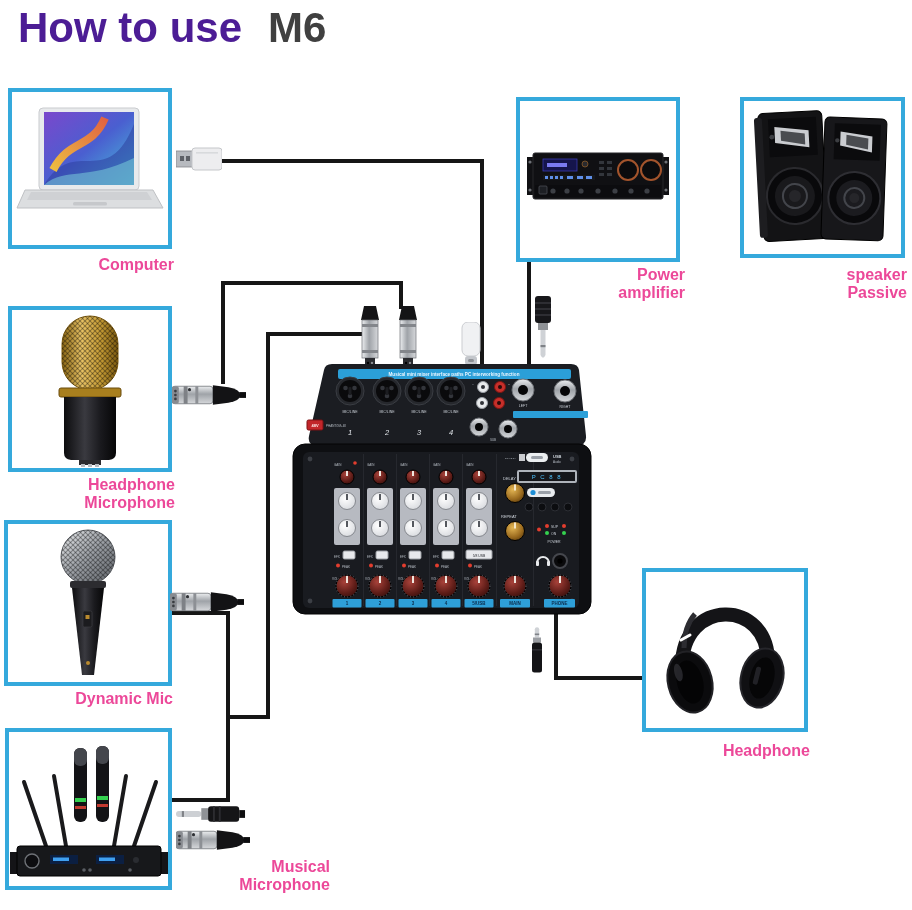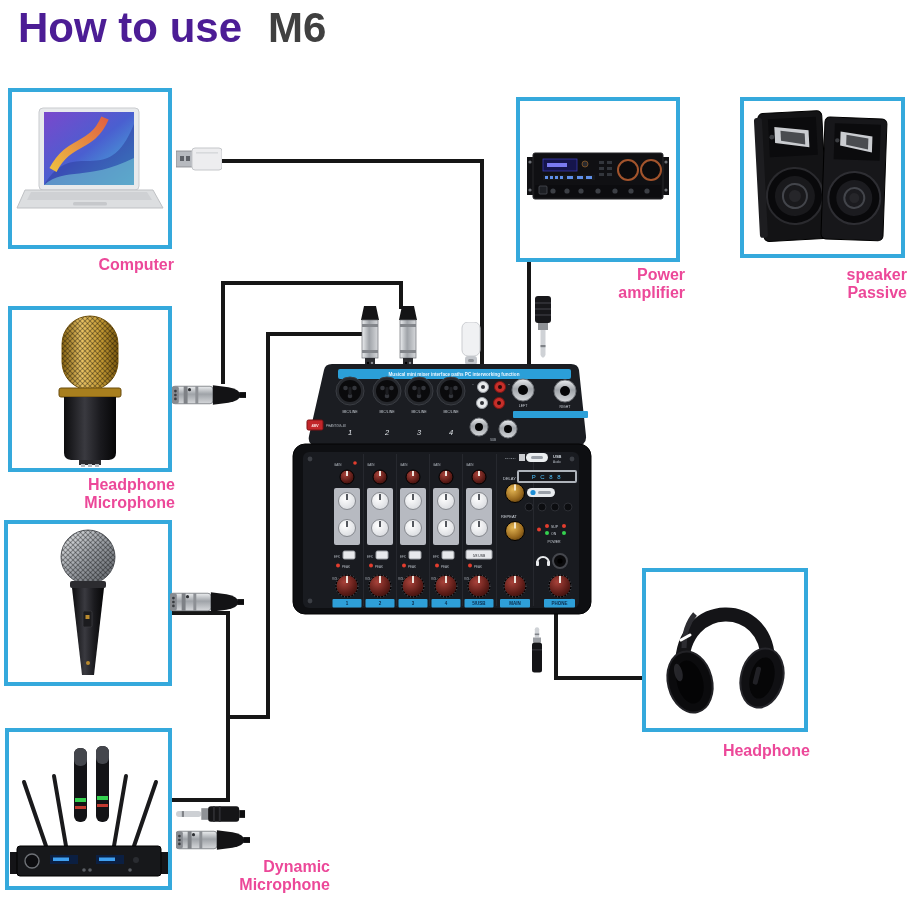--- a/index.html
+++ b/index.html
@@ -290,20 +290,23 @@
     <svg width="150" height="156" viewBox="0 0 150 156">
       <circle cx="75" cy="32" r="27" fill="url(#silverBall)" stroke="#595c61"></circle>
       <circle cx="75" cy="32" r="27" fill="url(#mesh)"></circle>
       <rect x="57" y="56" width="36" height="7" rx="2" fill="#2c2c30"></rect>
       <polygon points="59,63 91,63 81,150 69,150" fill="url(#blackBody)"></polygon>
       <rect x="70" y="86" width="9" height="16" rx="1.5" fill="#1c1c1f" stroke="#3a3a3f" stroke-width="0.8"></rect>
       <rect x="72.5" y="90" width="4" height="4" fill="#b98a2e"></rect>
       <circle cx="75" cy="138" r="2" fill="#b98a2e"></circle>
     </svg>
   </div>
+  <div class="lbl" style="left:3px;top:690px;">
+    <span>Dynamic Mic</span>
+  </div>
 
   <div class="box" style="left:5px;top:728px;width:167px;height:162px;">
     <svg width="158" height="150" viewBox="0 0 158 150">
       <path d="M36,112 L14,48" stroke="#1a1a1c" stroke-width="4" stroke-linecap="round"></path>
       <path d="M56,112 L44,42" stroke="#1a1a1c" stroke-width="4" stroke-linecap="round"></path>
       <path d="M104,112 L116,42" stroke="#1a1a1c" stroke-width="4" stroke-linecap="round"></path>
       <path d="M124,112 L146,48" stroke="#1a1a1c" stroke-width="4" stroke-linecap="round"></path>
       <g>
         <rect x="64" y="14" width="13" height="74" rx="6" fill="#131316"></rect>
         <rect x="64" y="14" width="13" height="18" rx="6" fill="#44464c"></rect>
@@ -324,21 +327,21 @@
       <rect x="43" y="123.5" width="16" height="3.5" fill="#3fa0f0"></rect>
       <rect x="86" y="121" width="28" height="9" fill="#0b1f42"></rect>
       <rect x="89" y="123.5" width="16" height="3.5" fill="#3fa0f0"></rect>
       <circle cx="74" cy="136" r="1.8" fill="#5a5d63"></circle>
         <circle cx="80" cy="136" r="1.8" fill="#5a5d63"></circle>
         <circle cx="120" cy="136" r="1.8" fill="#5a5d63"></circle>
         <circle cx="126" cy="126" r="3" fill="#2a2c31"></circle>
     </svg>
   </div>
   <div class="lbl" style="left:160px;top:858px;">
-    <div>Dynamic</div>
+    <div>Musical</div>
     <div>Microphone</div>
   </div>
 
   <div class="box" style="left:642px;top:568px;width:166px;height:164px;">
     <svg width="154" height="152" viewBox="0 0 154 152">
       <path d="M34,92 C34,24 120,24 120,88" stroke="#141417" stroke-width="14" fill="none" stroke-linecap="round"></path>
       <path d="M36,74 C36,60 40,48 47,40" stroke="#2c2c31" stroke-width="5" fill="none"></path>
       <path d="M33,66 L42,61" stroke="#ffffff" stroke-width="3" stroke-linecap="round"></path>
       <g transform="rotate(-14 42 108)">
         <ellipse cx="42" cy="108" rx="22" ry="31" fill="#0b0b0d" stroke="#222226" stroke-width="2"></ellipse>

